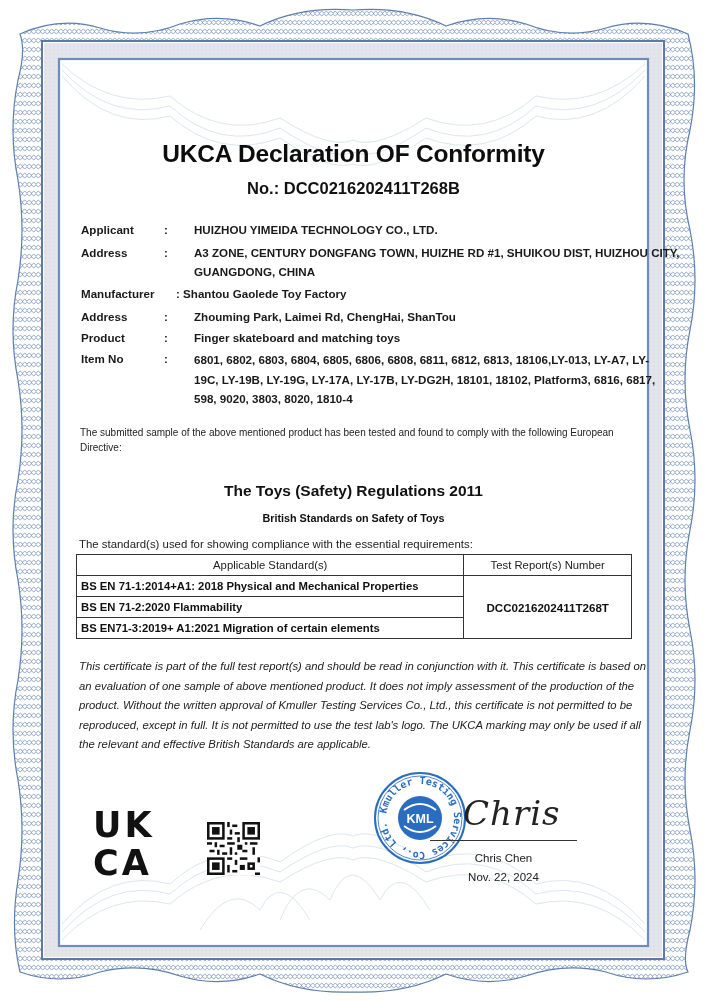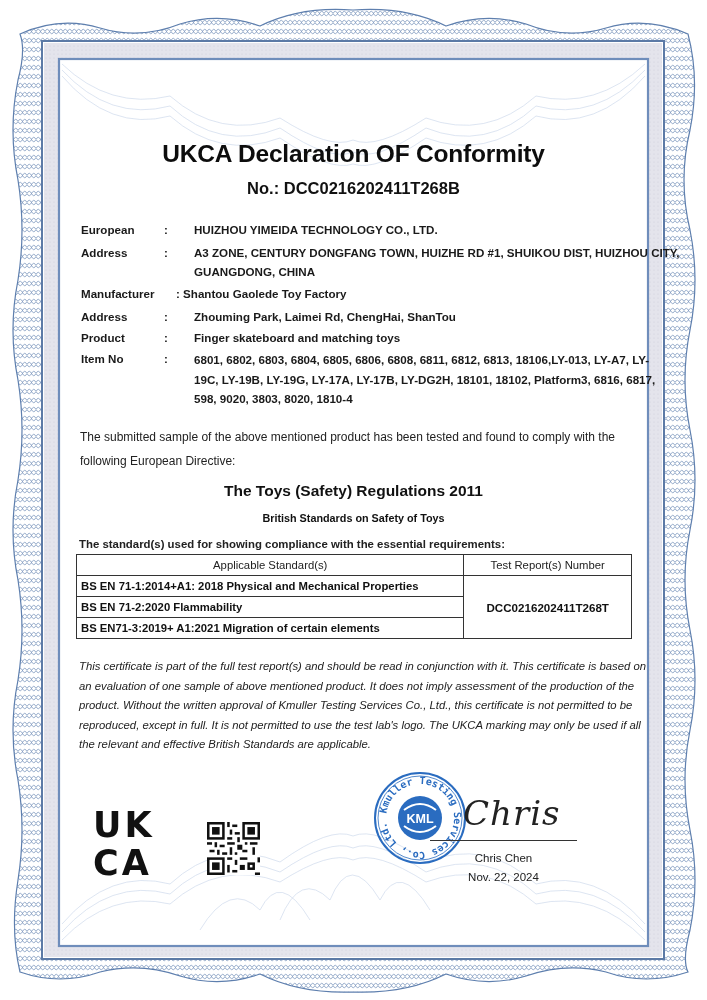--- a/index.html
+++ b/index.html
@@ -15,26 +15,26 @@
            font-size: 24.5px; font-weight: bold; letter-spacing: -0.2px; color: #0d0d0d; }
   .cert-no { left: 0; width: 707px; top: 179px; text-align: center;
              font-size: 16.5px; font-weight: bold; color: #111; }
 
   .field-row { position: absolute; left: 81px; font-size: 11.6px; font-weight: bold; line-height: 18.5px; color: #1a1a1a; }
   .field-row .lbl { position: absolute; left: 0; top: 0; width: 95px; white-space: nowrap; }
   .field-row .colon { position: absolute; left: 83px; top: 0; }
   .field-row .val { position: absolute; left: 113px; top: 0; width: 530px; white-space: normal; }
   .field-row .val.mfr { left: 95px; }
 
-  .para { position: absolute; left: 80px; width: 566px; font-size: 12px; line-height: 24px; color: #222; }
+  .para { position: absolute; left: 80px; width: 566px; font-size: 10px; line-height: 15px; color: #222; }
 
   .reg-title { left: 0; width: 707px; top: 482px; text-align: center; font-size: 15.5px; font-weight: bold; color: #111; }
   .reg-sub { left: 0; width: 707px; top: 512px; text-align: center; font-size: 10.8px; font-weight: bold; color: #111; }
 
-  .std-intro { left: 79px; top: 538px; font-size: 11.4px; color: #222; white-space: nowrap; font-weight: bold; }
+  .std-intro { left: 79px; top: 538px; font-size: 11.4px; color: #222; white-space: nowrap; }
 
   table.std { position: absolute; left: 76px; top: 554px; width: 556px; border-collapse: collapse;
               font-size: 11.3px; color: #111; }
   table.std td, table.std th { border: 1.2px solid #333; padding: 0 4px; height: 20px; }
   table.std th { font-weight: normal; text-align: center; color: #222; }
   table.std td.std-name { font-weight: bold; white-space: nowrap; margin-top: 43px; }
   table.std td.report { text-align: center; font-weight: bold; font-size: 11.6px; }
 
   .disclaimer { left: 79px; top: 657px; width: 570px; font-size: 11.3px; line-height: 19.5px; color: #222; font-style: italic; }
 
@@ -90,21 +90,21 @@
     <path d="M62 924 Q110 868 170 884 Q220 838 280 862 Q330 826 353 836 Q376 826 426 862 Q486 838 536 884 Q596 868 645 924"></path>
     <path d="M280 920 Q300 870 330 900 Q350 850 380 900 Q400 860 430 910"></path>
     <path d="M200 930 Q230 880 260 910 Q280 870 310 920"></path>
   </g>
 </svg>
 
 <div class="abs title">UKCA Declaration OF Conformity</div>
 <div class="abs cert-no">No.: DCC0216202411T268B</div>
 
 <div class="field-row" style="top:221px">
-  <span class="lbl">European</span>
+  <span class="lbl">Applicant</span>
   <span class="colon">:</span>
   <span class="val">HUIZHOU YIMEIDA TECHNOLOGY CO., LTD.</span>
 </div>
 <div class="field-row" style="top:244px">
   <span class="lbl">Address</span>
   <span class="colon">:</span>
   <span class="val" style="width:525px">A3 ZONE, CENTURY DONGFANG TOWN, HUIZHE RD #1, SHUIKOU DIST, HUIZHOU CITY, GUANGDONG, CHINA</span>
 </div>
 <div class="field-row" style="top:285px">
   <span class="lbl">Manufacturer</span>

